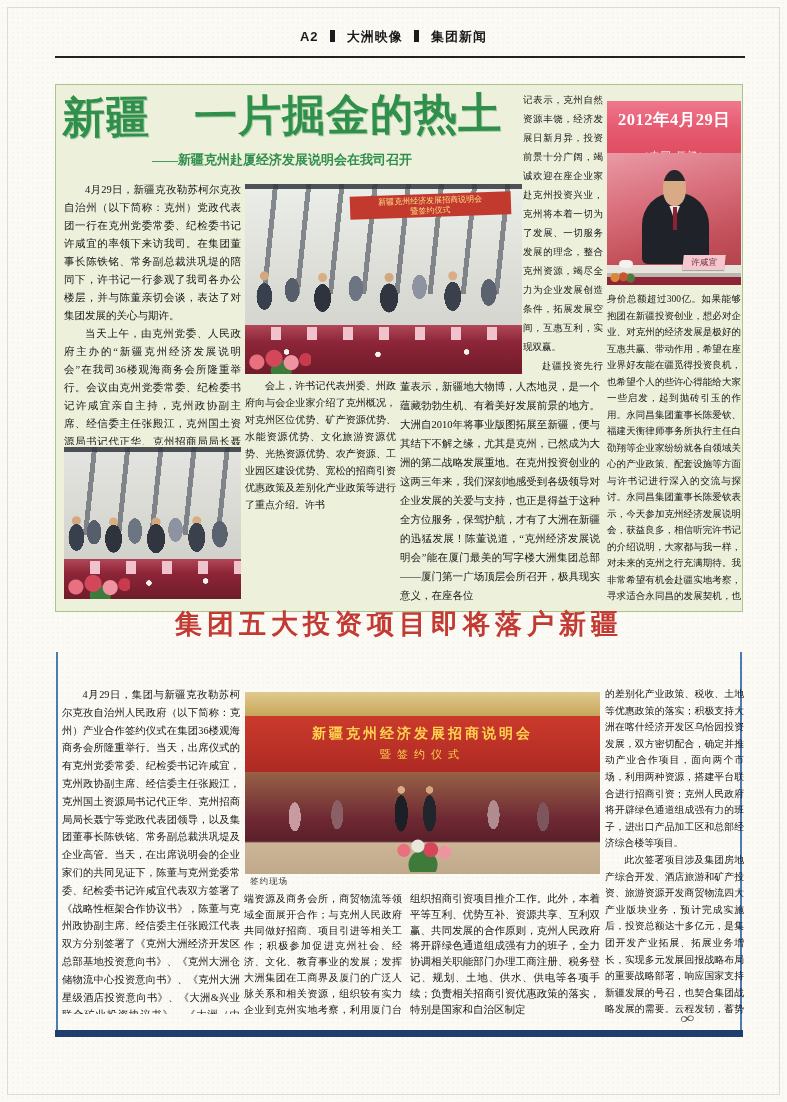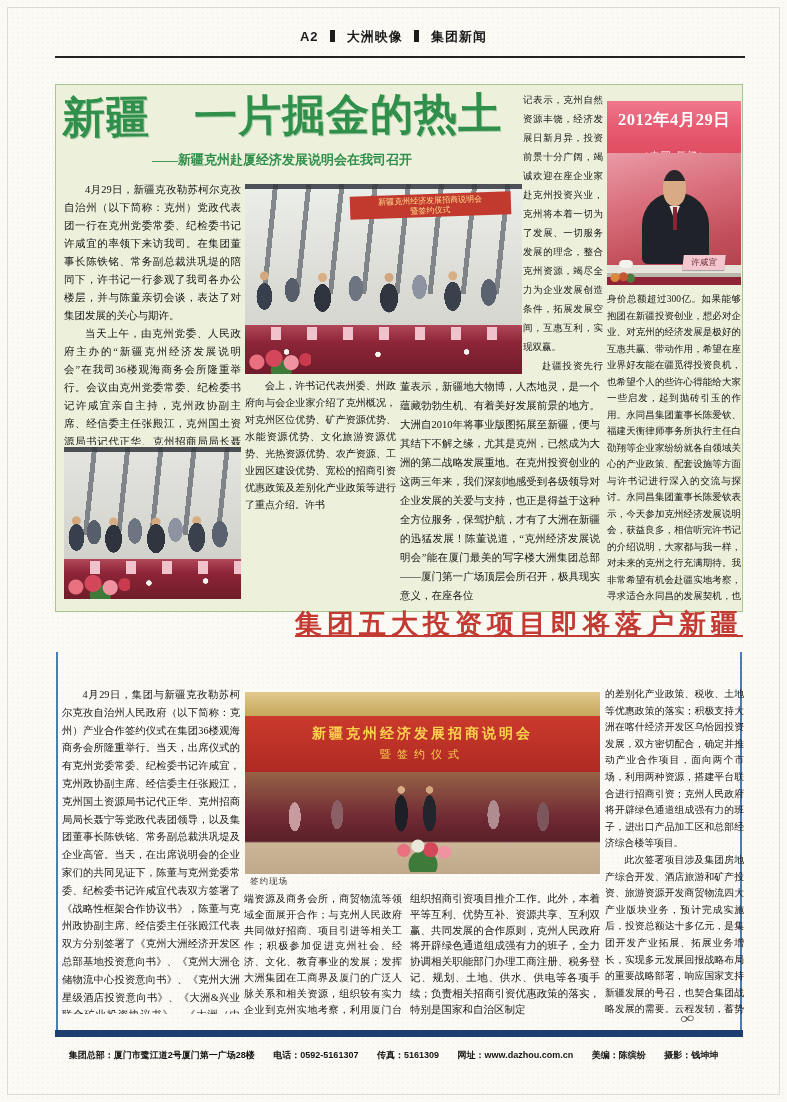--- a/index.html
+++ b/index.html
@@ -84,22 +84,22 @@
                   radial-gradient(circle 3px at 80% 55%,#f5f4ef 0 2.5px,transparent 3px),
                   linear-gradient(180deg,#b0485a 0,#8d2538 35%,#6f1c2a 100%);}
   .flowers{position:absolute;left:0;bottom:0;width:66px;height:30px;
        background:radial-gradient(circle at 18% 60%,#e8707f 0 7px,transparent 8px),
                   radial-gradient(circle at 44% 48%,#d4475a 0 8px,transparent 9px),
                   radial-gradient(circle at 70% 62%,#ef93a0 0 7px,transparent 8px),
                   radial-gradient(circle at 92% 52%,#c93a4e 0 6px,transparent 7px),
                   radial-gradient(circle at 55% 88%,#3e7a3a 0 10px,transparent 11px);}
 
   
-  .a2-title{position:absolute;left:55px;top:606px;width:688px;text-align:right;font-size:27px;font-weight:bold;
-            color:#c23a32;letter-spacing:5px;text-decoration:underline;}
+  .a2-title{position:absolute;left:55px;top:606px;width:688px;text-align:center;font-size:27px;font-weight:bold;
+            color:#c23a32;letter-spacing:5px;}
   .vline{position:absolute;top:652px;width:2px;height:380px;background:#4a7cb8;}
   .vl-l{left:56px;} .vl-r{left:740px;}
   .a2colL{left:62px;top:686px;width:178px;height:328px;font-size:10.3px;line-height:17.8px;}
   .a2mid1{left:244px;top:891px;width:158px;height:126px;font-size:10px;line-height:15.8px;}
   .a2mid2{left:410px;top:891px;width:190px;height:126px;font-size:10.5px;line-height:15.8px;}
   .a2colR{left:605px;top:686px;width:139px;height:332px;font-size:9.8px;line-height:16.6px;}
 
   .ph-sign{left:245px;top:692px;width:355px;height:182px;
            background:linear-gradient(180deg,#e0ca8e 0%,#c9a95e 12%,#6e2833 70%,#5a2029 82%,#cdb598 83%,#c0a88b 100%);}
   .banner2{position:absolute;left:0;top:13%;width:100%;height:31%;text-align:center;color:#ffd34f;
@@ -233,21 +233,13 @@
     <p class="noind">组织招商引资项目推介工作。此外，本着平等互利、优势互补、资源共享、互利双赢、共同发展的合作原则，克州人民政府将开辟绿色通道组成强有力的班子，全力协调相关职能部门办理工商注册、税务登记、规划、土地、供水、供电等各项手续；负责相关招商引资优惠政策的落实，特别是国家和自治区制定</p>
   </div>
   <div class="t a2colR">
     <p class="noind">的差别化产业政策、税收、土地等优惠政策的落实；积极支持大洲在喀什经济开发区乌恰园投资发展，双方密切配合，确定并推动产业合作项目，面向两个市场，利用两种资源，搭建平台联合进行招商引资；克州人民政府将开辟绿色通道组成强有力的班子，进出口产品加工区和总部经济综合楼等项目。</p>
     <p>此次签署项目涉及集团房地产综合开发、酒店旅游和矿产投资、旅游资源开发商贸物流四大产业版块业务，预计完成实施后，投资总额达十多亿元，是集团开发产业拓展、拓展业务增长，实现多元发展回报战略布局的重要战略部署，响应国家支持新疆发展的号召，也契合集团战略发展的需要。云程发轫，蓄势而发，相信在天时、地利、人和的良好默契下，在双方精诚合作共同努力下，一个更加美好而绚烂的未来等待着克州，等待着大洲。</p>
   </div>
 
   <div class="ornament">∞</div>
   <div class="bottom-bar"></div>
 
-  <div class="footer">
-    <span>集团总部：厦门市鹭江道2号厦门第一广场28楼</span>
-    <span>电话：0592-5161307</span>
-    <span>传真：5161309</span>
-    <span>网址：www.dazhou.com.cn</span>
-    <span>美编：陈缤纷</span>
-    <span>摄影：钱坤坤</span>
-  </div>
 </div>
 
 </body></html>

